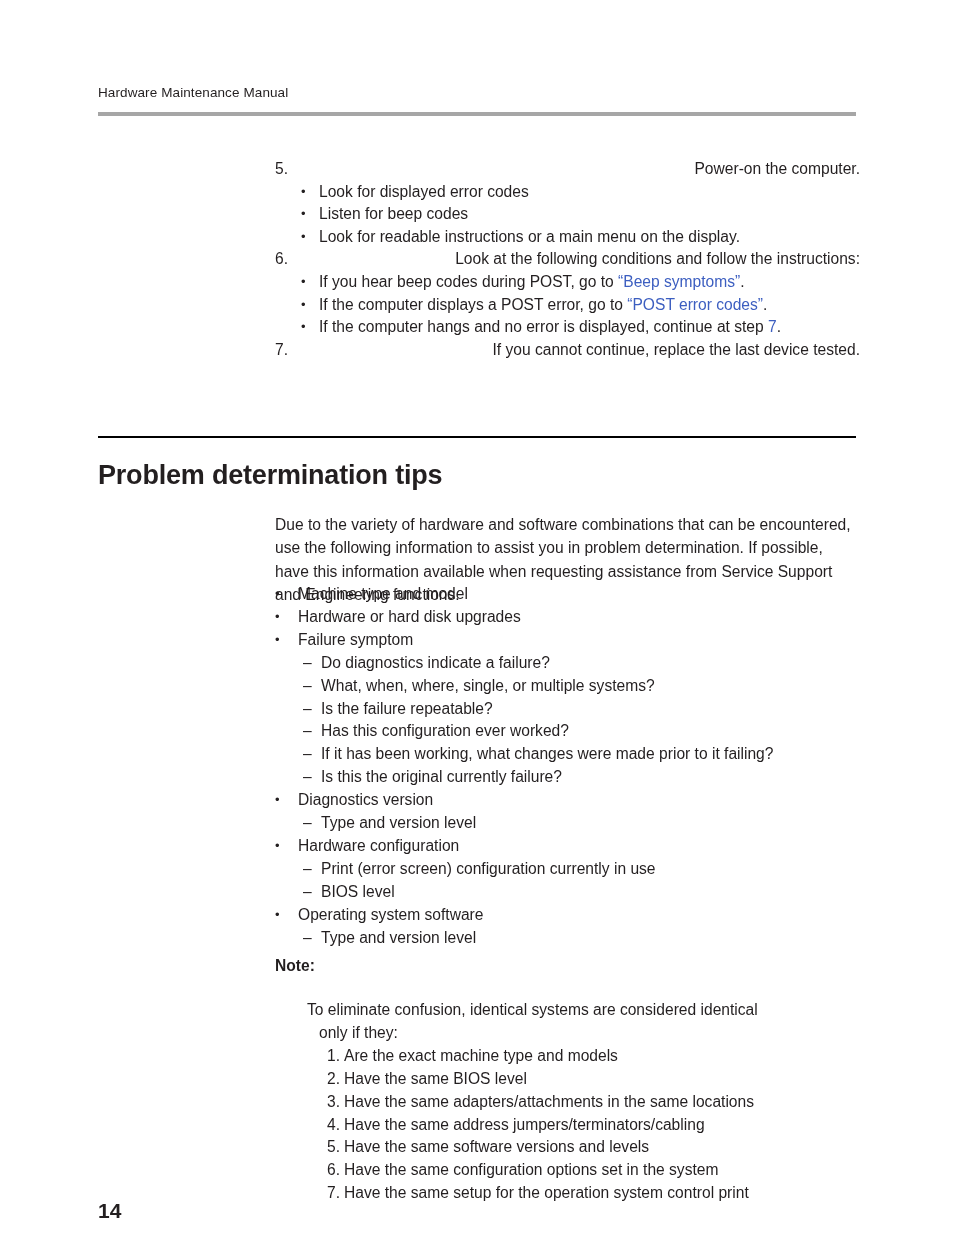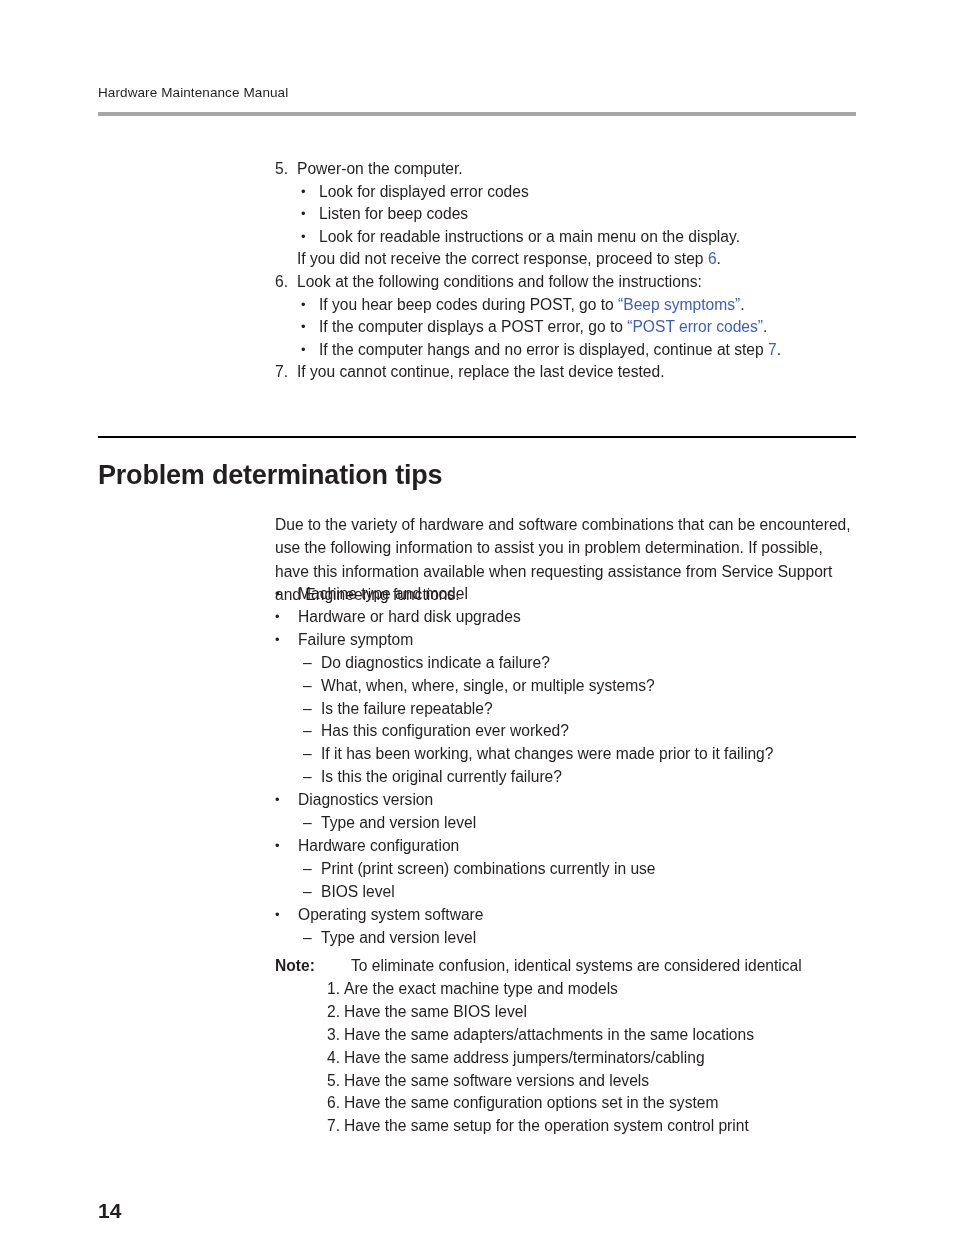--- a/index.html
+++ b/index.html
@@ -63,20 +63,21 @@
     display: flex;
     align-items: flex-start;
   }
   .step-num {
     width: 22px;
     flex: 0 0 22px;
     text-align: left;
   }
   .step-text {
     flex: 1 1 auto;
+    text-align: right;
   }
   .bullet-row {
     display: flex;
     align-items: flex-start;
     padding-left: 26px;
   }
   .bullet-dot {
     flex: 0 0 18px;
     width: 18px;
     font-size: 13px;
@@ -160,20 +161,21 @@
   .note {
     left: 275px;
     top: 955px;
     width: 585px;
     font-size: 15.6px;
     line-height: 22.9px;
   }
   .note-head-row {
     display: flex;
     align-items: flex-start;
+    flex-direction: column;
   }
   .note-label {
     flex: 0 0 44px;
     width: 44px;
     font-weight: bold;
   }
   .note-body { flex: 1 1 auto; margin-left: 32px; }
   .note-cont {
     padding-left: 44px;
   }
@@ -220,23 +222,20 @@
         <span class="bullet-body">Look for displayed error codes</span>
       </div>
       <div class="bullet-row">
         <span class="bullet-dot">•</span>
         <span class="bullet-body">Listen for beep codes</span>
       </div>
       <div class="bullet-row">
         <span class="bullet-dot">•</span>
         <span class="bullet-body">Look for readable instructions or a main menu on the display.</span>
       </div>
-      <div class="cont-line">
-        <span>If you did not receive the correct response, proceed to step </span><span class="xref">6</span><span>.</span>
-      </div>
     </div>
 
     <div>
       <div class="step-row">
         <span class="step-num">6.</span>
         <span class="step-text">Look at the following conditions and follow the instructions:</span>
       </div>
       <div class="bullet-row">
         <span class="bullet-dot">•</span>
         <span class="bullet-body"><span>If you hear beep codes during POST, go to </span><span class="xref">“Beep symptoms”</span><span>.</span></span>
@@ -316,21 +315,21 @@
       <span class="dash-mark">–</span>
       <span class="dash-text">Type and version level</span>
     </div>
 
     <div class="tip-row">
       <span class="tip-dot">•</span>
       <span class="tip-text">Hardware configuration</span>
     </div>
     <div class="dash-row">
       <span class="dash-mark">–</span>
-      <span class="dash-text">Print (print screen) combinations currently in use</span>
+      <span class="dash-text">Print (error screen) configuration currently in use</span>
     </div>
     <div class="dash-row">
       <span class="dash-mark">–</span>
       <span class="dash-text">BIOS level</span>
     </div>
 
     <div class="tip-row">
       <span class="tip-dot">•</span>
       <span class="tip-text">Operating system software</span>
     </div>
@@ -339,20 +338,21 @@
       <span class="dash-text">Type and version level</span>
     </div>
 
   </div>
 
   <div class="block note">
     <div class="note-head-row">
       <span class="note-label">Note:</span>
       <span class="note-body">To eliminate confusion, identical systems are considered identical</span>
     </div>
+    <div class="note-cont">only if they:</div>
 
     <div class="note-list">
       <div class="note-item-row">
         <span class="note-num">1.</span>
         <span class="note-item-text">Are the exact machine type and models</span>
       </div>
       <div class="note-item-row">
         <span class="note-num">2.</span>
         <span class="note-item-text">Have the same BIOS level</span>
       </div>

